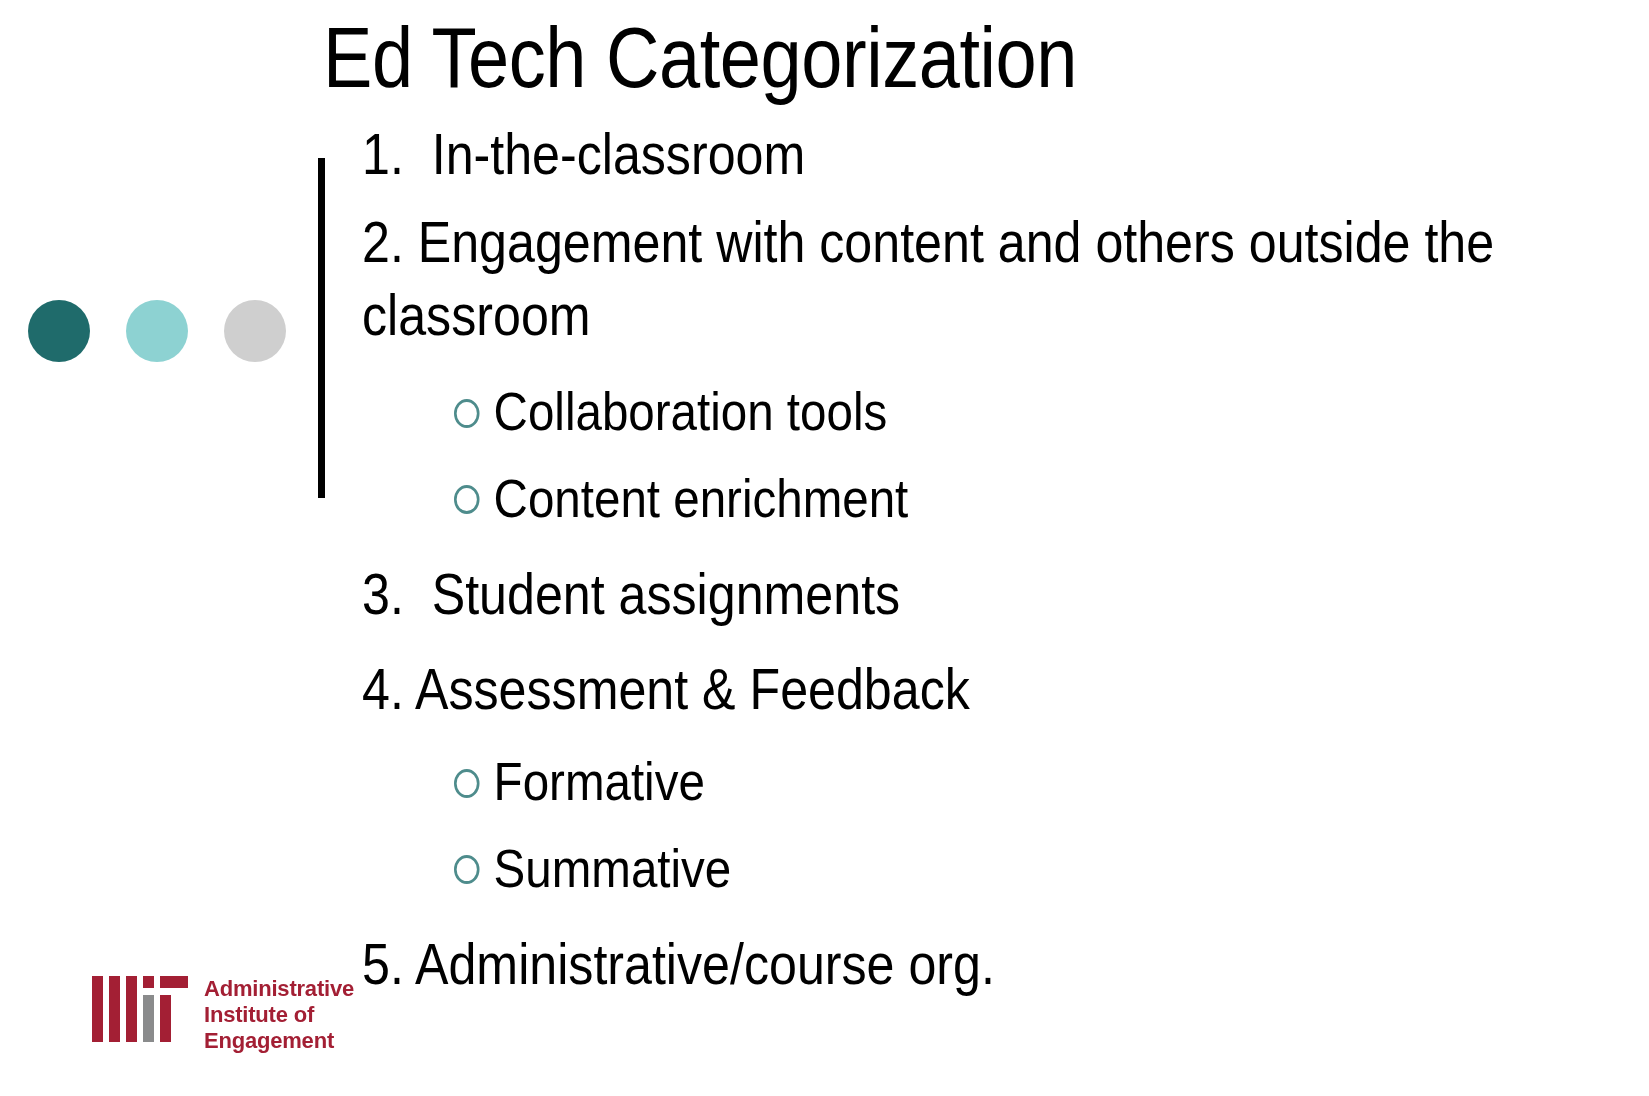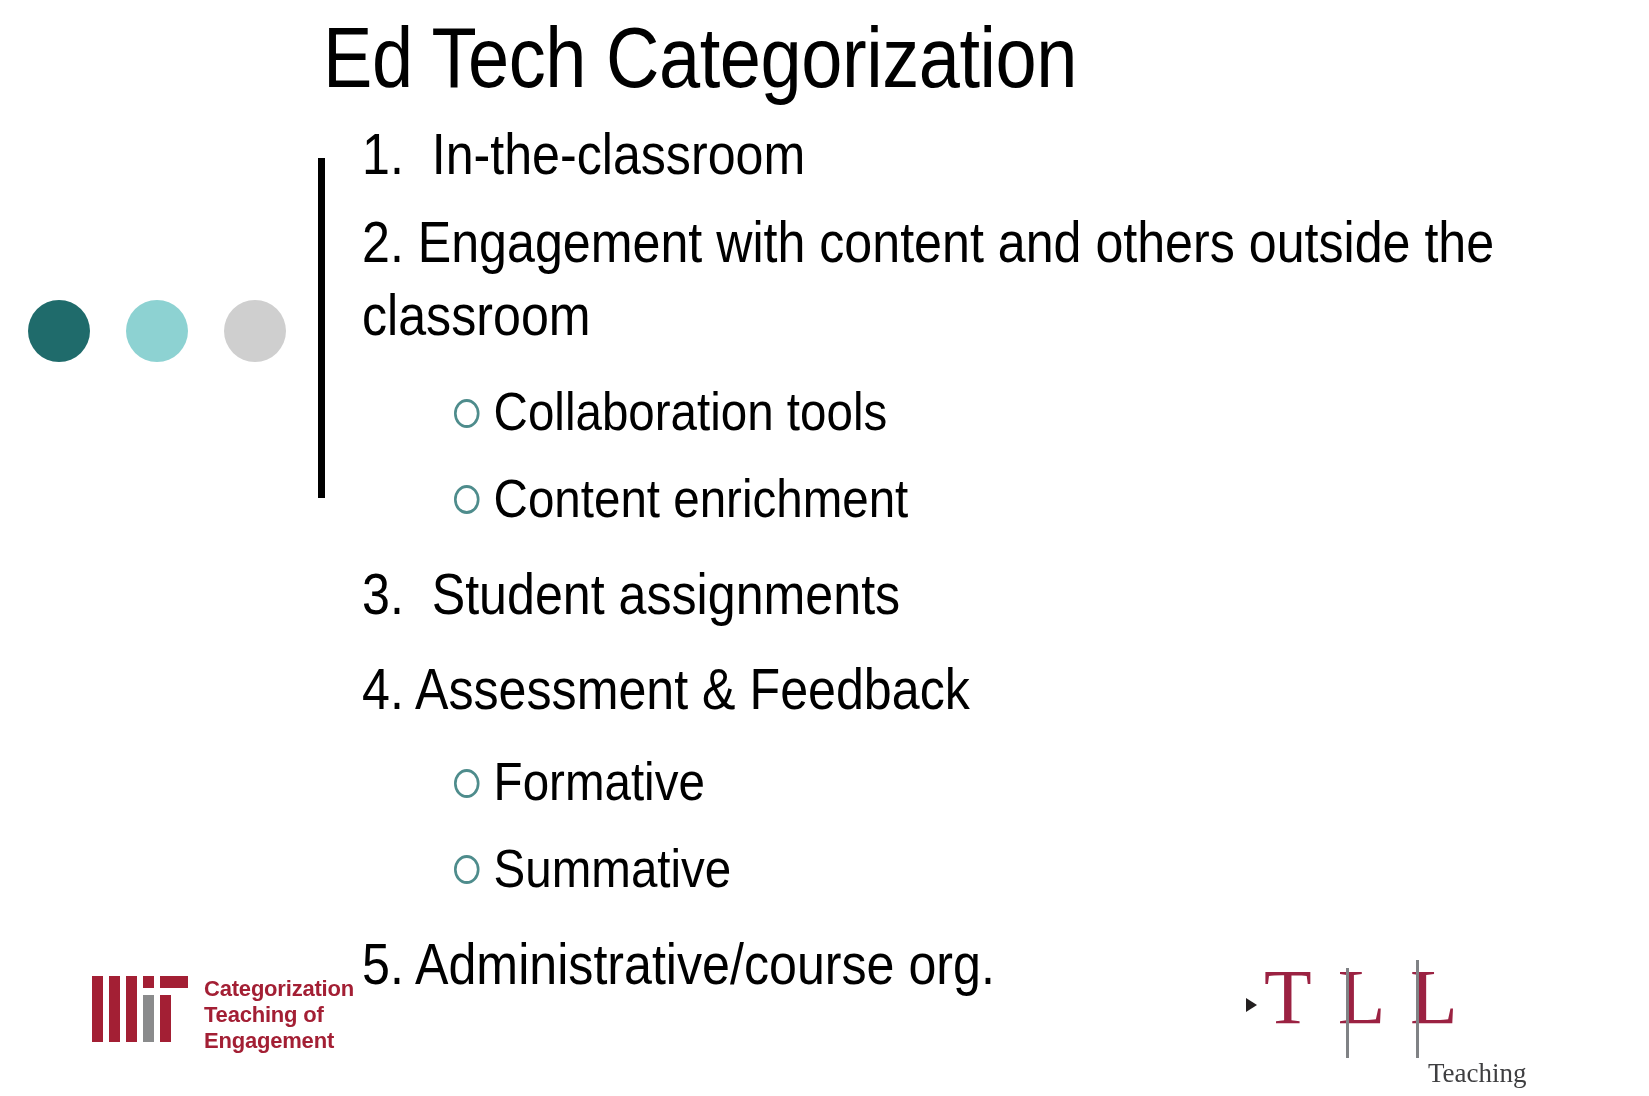--- a/index.html
+++ b/index.html
@@ -236,27 +236,20 @@
     <div class="mit-mark">
       <span class="mit-bar" style="left: 0px; top: 0px; width: 11px; height: 66px; background: rgb(163, 31, 52);"></span>
       <span class="mit-bar" style="left: 17px; top: 0px; width: 11px; height: 66px; background: rgb(163, 31, 52);"></span>
       <span class="mit-bar" style="left: 34px; top: 0px; width: 11px; height: 66px; background: rgb(163, 31, 52);"></span>
       <span class="mit-bar grey" style="left: 51px; top: 19px; width: 11px; height: 47px; background: rgb(138, 139, 140);"></span>
       <span class="mit-bar" style="left: 51px; top: 0px; width: 11px; height: 12px; background: rgb(163, 31, 52);"></span>
       <span class="mit-bar" style="left: 68px; top: 0px; width: 28px; height: 12px; background: rgb(163, 31, 52);"></span>
       <span class="mit-bar" style="left: 68px; top: 19px; width: 11px; height: 47px; background: rgb(163, 31, 52);"></span>
     </div>
     <div class="mit-words" style="color: rgb(163, 31, 52);">
-      <div>Categorization</div>
-      <div>Teaching of</div>
+      <div>Administrative</div>
+      <div>Institute of</div>
       <div>Engagement</div>
     </div>
   </div>
 
-  <div class="tll-logo">
-    <span class="tll-tri"></span>
-    <span class="tll-letters" style="color: rgb(155, 34, 66);">T L L</span>
-    <span class="tll-sep tll-sep-1" style="background: rgb(128, 130, 133);"></span>
-    <span class="tll-sep tll-sep-2" style="background: rgb(128, 130, 133);"></span>
-    <span class="tll-sub">Teaching</span>
-  </div>
 
 </div>
 
 </body></html>

